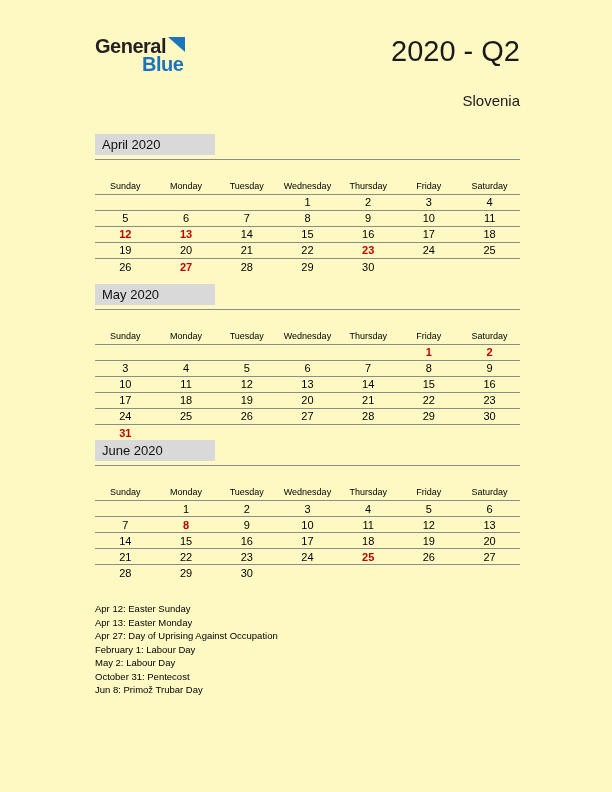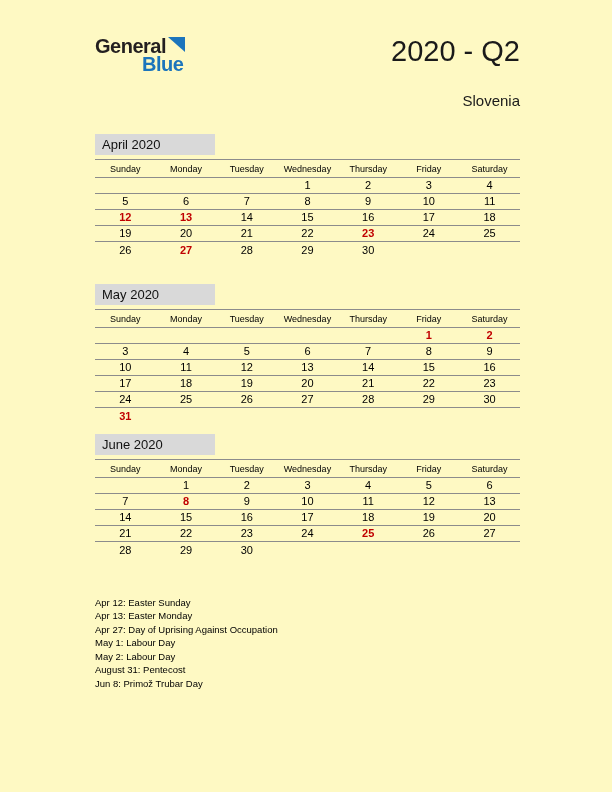--- a/index.html
+++ b/index.html
@@ -29,21 +29,21 @@
   
   .months{margin-top:25px;}
   .month{min-height:150px;}
   .month-title{
     display:block;width:120px;background:var(--month-bg);
     font-size:13px;color:#111;padding:3px 0 3px 7px;margin-bottom:4px;
   }
   table.cal{width:100%;border-collapse:collapse;table-layout:fixed;border-top:1px solid var(--line-color);}
   table.cal th{
     font-size:9px;font-weight:400;color:#000;text-align:center;
-    padding:4px 0 3px 0;border-bottom:1px solid var(--line-color);
+    padding:21px 0 3px 0;border-bottom:1px solid var(--line-color);
   }
   table.cal td{
     font-size:11px;color:#000;text-align:center;height:16px;
     padding:1px 0;border-bottom:1px solid var(--line-color);
   }
   table.cal tbody tr:last-child td{border-bottom:none;}
   table.cal td.holiday{color:var(--holiday-color);font-weight:bold;}
   
   .holidays{margin-top:12px;}
   .holiday-line{font-size:9.5px;line-height:13.5px;color:#000;}
@@ -269,19 +269,19 @@
             </tr>
           </tbody>
         </table>
     </section>
   </div>
 
   <div class="holidays">
       <div class="holiday-line">Apr 12: Easter Sunday</div>
       <div class="holiday-line">Apr 13: Easter Monday</div>
       <div class="holiday-line">Apr 27: Day of Uprising Against Occupation</div>
-      <div class="holiday-line">May 1: Labour Day</div>
+      <div class="holiday-line">February 1: Labour Day</div>
       <div class="holiday-line">May 2: Labour Day</div>
-      <div class="holiday-line">August 31: Pentecost</div>
+      <div class="holiday-line">October 31: Pentecost</div>
       <div class="holiday-line">Jun 8: Primož Trubar Day</div>
     </div>
 
 </div>
 
 </body></html>

